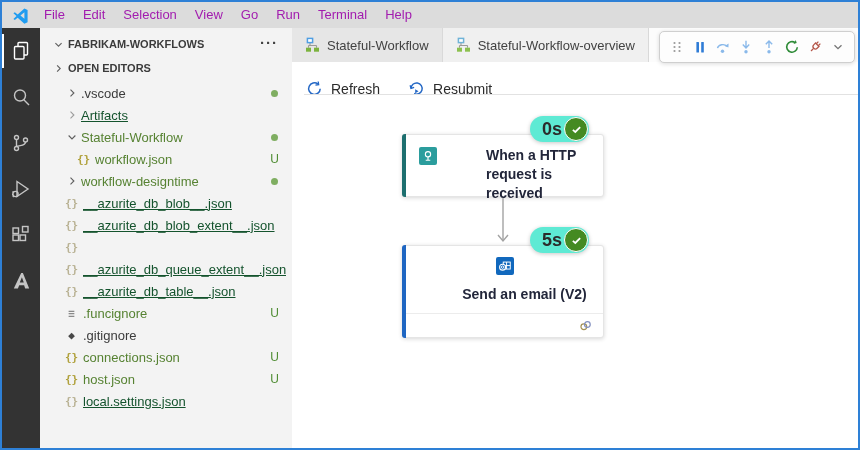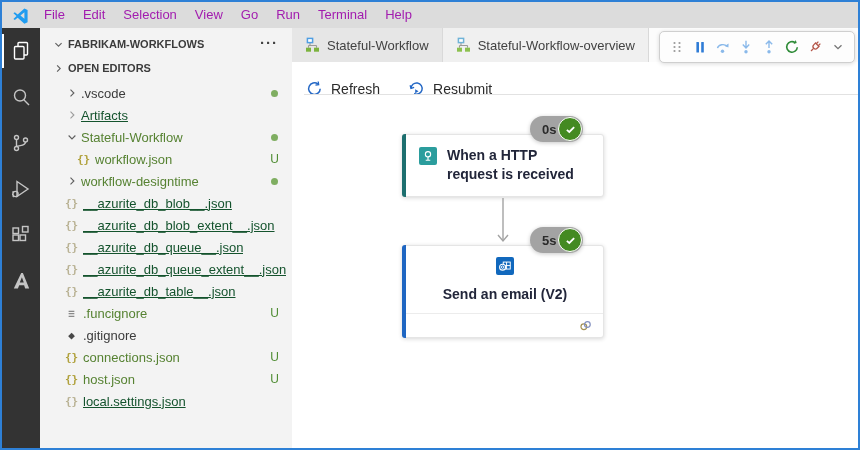--- a/index.html
+++ b/index.html
@@ -59,24 +59,24 @@
   .cmdbar::after{content:"";position:absolute;left:12px;right:0;bottom:0;height:1px;background:#e2e2e2;}
   .cmd-btn{display:flex;align-items:center;gap:8px;font-size:14px;color:#2b2b2b;cursor:pointer;margin-top:20px;}
   .cmd-btn svg{width:17px;height:17px;}
   
   .canvas{position:absolute;top:67px;left:0;right:0;bottom:0;background:#fff;overflow:hidden;}
   .node{position:absolute;width:202px;background:#fff;border:1px solid #e5e5e5;border-radius:3px;
     box-shadow:0 1px 4px rgba(0,0,0,.16);box-sizing:border-box;cursor:pointer;}
   .node::before{content:"";position:absolute;left:-1px;top:-1px;bottom:-1px;width:4px;border-radius:3px 0 0 3px;background:var(--accent);}
   .node-body{display:flex;align-items:flex-start;gap:10px;padding:11px 12px 10px 16px;}
   .node-icon{width:18px;height:18px;border-radius:2px;flex:0 0 auto;display:flex;align-items:center;justify-content:center;margin-top:1px;}
-  .node-title{font-size:14px;font-weight:700;color:#22263a;line-height:19px;}
+  .node-title{font-size:14px;font-weight:700;color:#22263a;line-height:19px;margin-left:39px;}
   .node-footer{border-top:1px solid #ececec;height:23px;display:flex;align-items:center;justify-content:flex-end;padding-right:10px;}
-  .badge{position:absolute;height:26px;background:#a3a3a3;border-radius:14px;box-shadow:0 1px 4px rgba(0,0,0,.22);
-    display:flex;align-items:center;padding:0 1px 0 12px;gap:2px;font-size:13px;font-weight:700;color:#2b2b2b;z-index:3;}
+  .badge{position:absolute;height:26px;background:#5eead4;border-radius:14px;box-shadow:0 1px 4px rgba(0,0,0,.22);
+    display:flex;align-items:center;padding:0 1px 0 12px;gap:2px;font-size:18px;font-weight:700;color:#2b2b2b;z-index:3;}
   .check-circle{width:24px;height:24px;border-radius:50%;background:#448a22;border:1px solid #fff;
     display:flex;align-items:center;justify-content:center;box-sizing:border-box;}
   .edge{position:absolute;}
 </style>
 </head>
 <body>
 
 <div class="window">
 
   <div class="menubar">
@@ -211,21 +211,20 @@
           <span class="label c-gray">__azurite_db_blob__.json</span>
         </div>
 
         <div class="row dim">
           <span class="ficon json-braces">{}</span>
           <span class="label c-gray">__azurite_db_blob_extent__.json</span>
         </div>
 
         <div class="row dim">
           <span class="ficon json-braces">{}</span>
-          <span class="label c-gray">__azurite_db_queue__.json</span>
         </div>
 
         <div class="row dim">
           <span class="ficon json-braces">{}</span>
           <span class="label c-gray">__azurite_db_queue_extent__.json</span>
         </div>
 
         <div class="row dim">
           <span class="ficon json-braces">{}</span>
           <span class="label c-gray">__azurite_db_table__.json</span>

